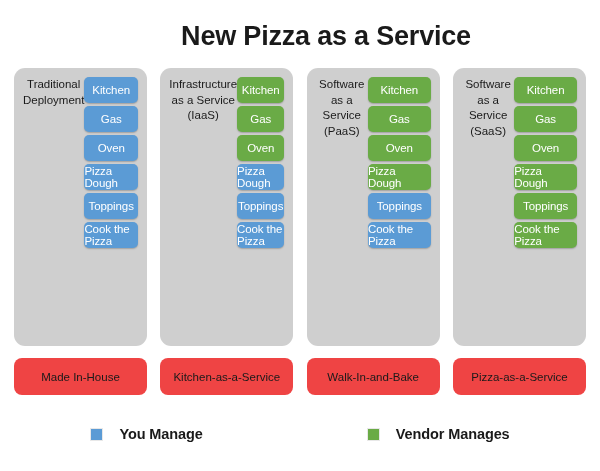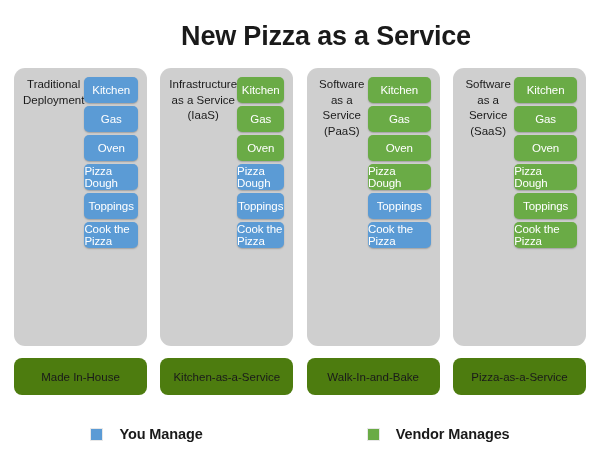--- a/index.html
+++ b/index.html
@@ -87,21 +87,21 @@
     position: absolute;
     top: 358px;
     left: 14px;
     width: 572px;
     display: flex;
     justify-content: space-between;
   }
   .footer-box {
     width: 133px;
     height: 37px;
-    background: #4d7c0f;
+    background: #ef4444;
     border-radius: 8px;
     display: flex;
     align-items: center;
     justify-content: center;
     font-size: 11.5px;
     color: #1a1a1a;
     box-sizing: border-box;
   }
 
   #legend {

